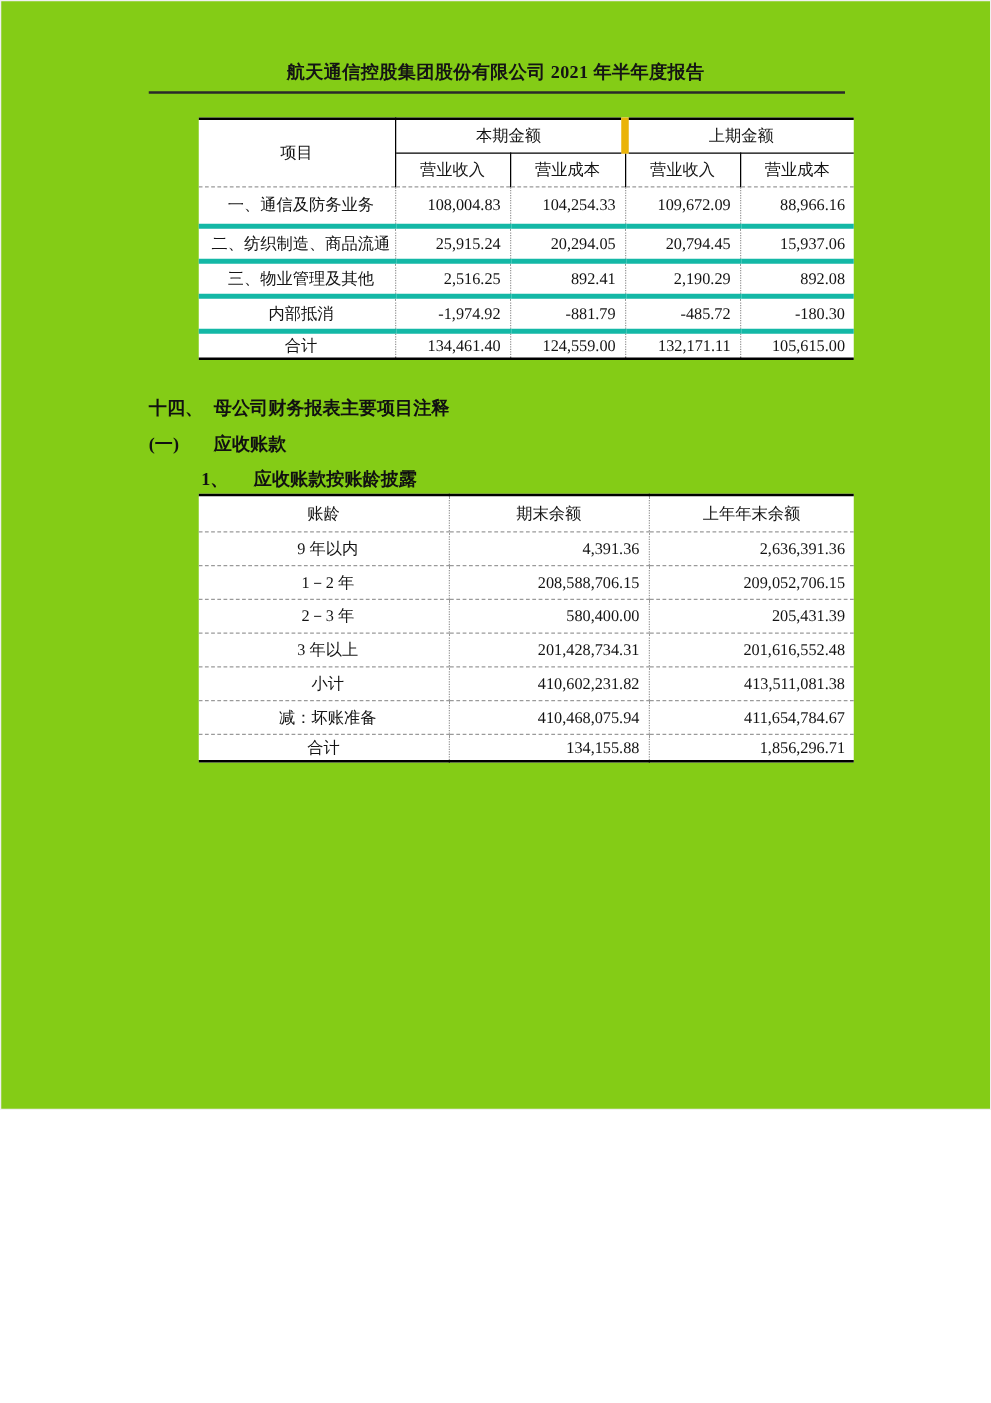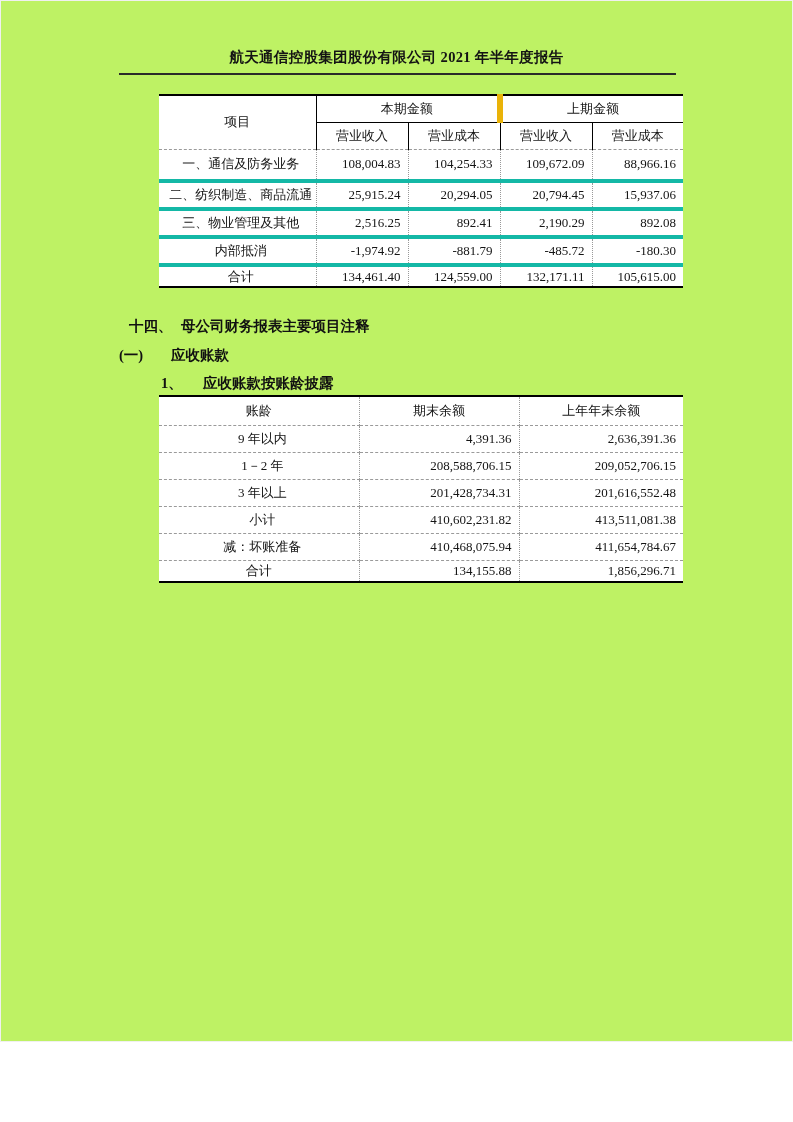--- a/index.html
+++ b/index.html
@@ -1,18 +1,18 @@
 <!DOCTYPE html>
 <html><head>
 <meta charset="utf-8">
 <style>
   * { margin:0; padding:0; box-sizing:border-box; }
   html,body { background:#ffffff; }
   .page {
-    position:relative; width:793px; height:1042px; background:#bef264;
+    position:relative; width:793px; height:888px; background:#84cc16;
     font-family:"Liberation Serif","DejaVu Serif",serif; color:#141414;
     overflow:hidden; border:1px solid #f0f0f0;
   }
 
   
   .doc-header-title {
     position:absolute; top:47px; left:0; width:100%;
     text-align:center; font-size:14.5px; font-weight:bold; letter-spacing:.3px;
   }
   .doc-header-rule {
@@ -34,21 +34,21 @@
   #segment-table .th-sub { height:27px; }
   #segment-table .sr { border-right:1px solid #000; }
   #segment-table tbody td { border-top:4px solid #14b8a6; height:28px; }
   #segment-table tbody tr:first-child td { border-top:1px dashed #9a9a9a; height:32px; }
   #segment-table tbody tr.last td { height:22px; }
   #segment-table tbody td { border-right:1px dotted #999; }
   #segment-table tbody td:last-child { border-right:none; }
 
   
   .sec { position:absolute; font-weight:bold; font-size:14.5px; color:#111; white-space:nowrap; }
-  #sec-14 { top:316px; left:118px;margin-left:10px; }
+  #sec-14 { top:316px; left:118px; }
   #sec-1  { top:345px; left:118px; }
   #sub-1  { top:373px; left:160px; }
   .sec-no-wide { display:inline-block; width:52px; }
   .sec-no-narrow { display:inline-block; width:42px; }
 
   
   #aging-table { top:394px; width:524px; border-top:2.5px solid #000; border-bottom:2.5px solid #000; }
   #aging-table th { height:29px; border-right:1px dotted #999; }
   #aging-table th:last-child { border-right:none;text-align:center; }
   #aging-table td { border-top:1px dashed #9a9a9a; border-right:1px dotted #999; height:27px; }
@@ -158,20 +158,25 @@
         <td class="lbl">9 年以内</td>
         <td class="num">4,391.36</td>
         <td class="num">2,636,391.36</td>
       </tr>
       <tr>
         <td class="lbl">1－2 年</td>
         <td class="num">208,588,706.15</td>
         <td class="num">209,052,706.15</td>
       </tr>
       <tr>
+        <td class="lbl">2－3 年</td>
+        <td class="num">580,400.00</td>
+        <td class="num">205,431.39</td>
+      </tr>
+      <tr>
         <td class="lbl">3 年以上</td>
         <td class="num">201,428,734.31</td>
         <td class="num">201,616,552.48</td>
       </tr>
       <tr>
         <td class="lbl">小计</td>
         <td class="num">410,602,231.82</td>
         <td class="num">413,511,081.38</td>
       </tr>
       <tr>

